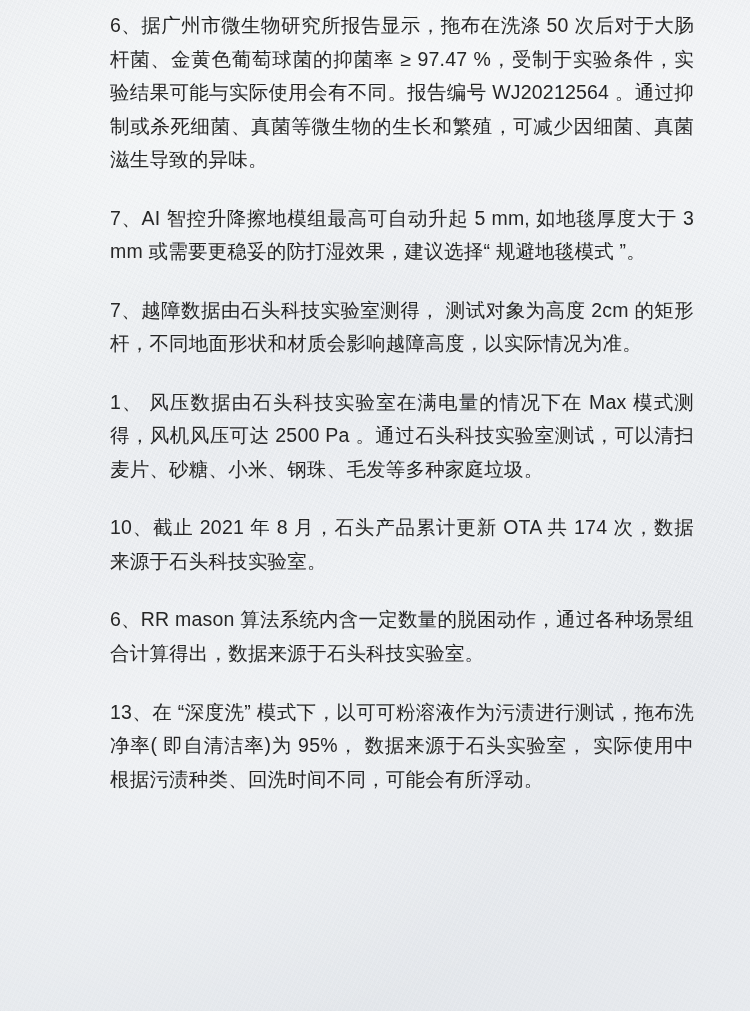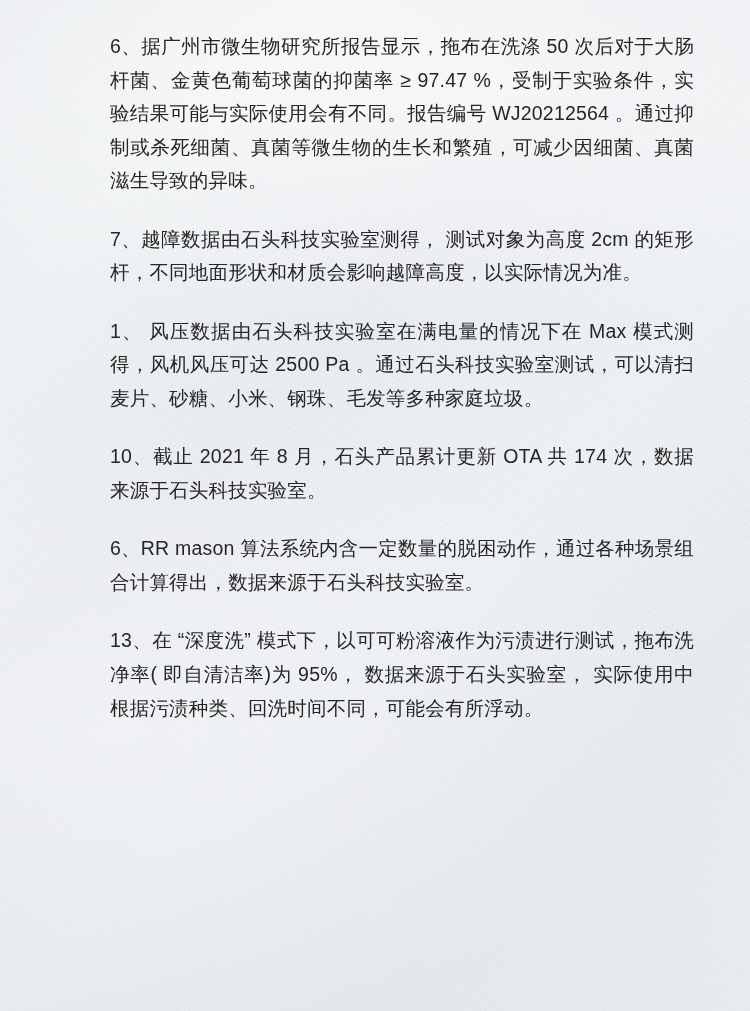--- a/index.html
+++ b/index.html
@@ -30,21 +30,21 @@
     inset: 0;
     pointer-events: none;
     background:
       radial-gradient(1200px 420px at 62% 8%, rgba(255,255,255,0.55), rgba(255,255,255,0) 60%),
       radial-gradient(900px 500px at 15% 72%, rgba(255,255,255,0.30), rgba(255,255,255,0) 65%),
       linear-gradient(180deg, rgba(230,233,238,0.0) 55%, rgba(222,226,231,0.45) 100%);
   }
   .page {
     position: relative;
     z-index: 2;
-    padding: 30px 56px 0 110px;
+    padding: 9px 56px 0 110px;
     box-sizing: border-box;
   }
   .note {
     font-size: 19.5px;
     line-height: 1.72;
     letter-spacing: 0.2px;
     text-align: justify;
     margin: 0 0 25px 0;
     color: #262626;
     text-indent: 0;
@@ -54,18 +54,19 @@
   }
 </style>
 </head>
 <body>
 
 <div class="texture"></div>
 <div class="sheen"></div>
 
 <div class="page">
   <p class="note">6、据广州市微生物研究所报告显示，拖布在洗涤 50 次后对于大肠杆菌、金黄色葡萄球菌的抑菌率 ≥ 97.47 %，受制于实验条件，实验结果可能与实际使用会有不同。报告编号 WJ20212564 。通过抑制或杀死细菌、真菌等微生物的生长和繁殖，可减少因细菌、真菌滋生导致的异味。</p>
+  <p class="note">7、AI 智控升降擦地模组最高可自动升起 5 mm, 如地毯厚度大于 3 mm 或需要更稳妥的防打湿效果，建议选择“ 规避地毯模式 ”。</p>
   <p class="note">7、越障数据由石头科技实验室测得， 测试对象为高度 2cm 的矩形杆，不同地面形状和材质会影响越障高度，以实际情况为准。</p>
   <p class="note">1、 风压数据由石头科技实验室在满电量的情况下在 Max 模式测得，风机风压可达 2500 Pa 。通过石头科技实验室测试，可以清扫麦片、砂糖、小米、钢珠、毛发等多种家庭垃圾。</p>
   <p class="note">10、截止 2021 年 8 月，石头产品累计更新 OTA 共 174 次，数据来源于石头科技实验室。</p>
   <p class="note">6、RR mason 算法系统内含一定数量的脱困动作，通过各种场景组合计算得出，数据来源于石头科技实验室。</p>
   <p class="note">13、在 “深度洗” 模式下，以可可粉溶液作为污渍进行测试，拖布洗净率( 即自清洁率)为 95%， 数据来源于石头实验室， 实际使用中根据污渍种类、回洗时间不同，可能会有所浮动。</p>
 </div>
 
 </body></html>

